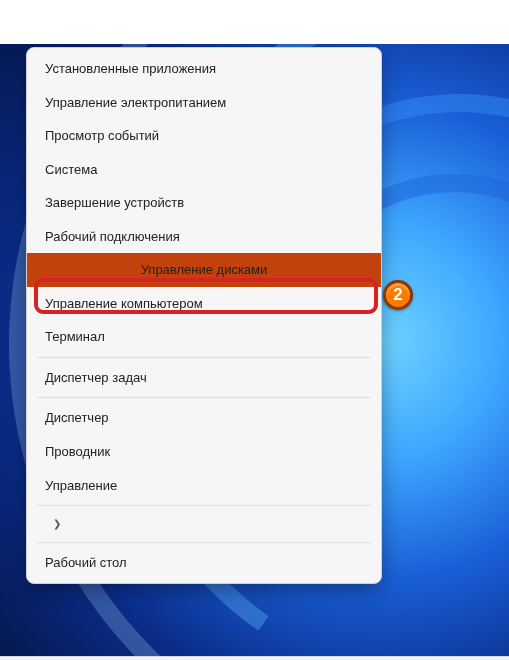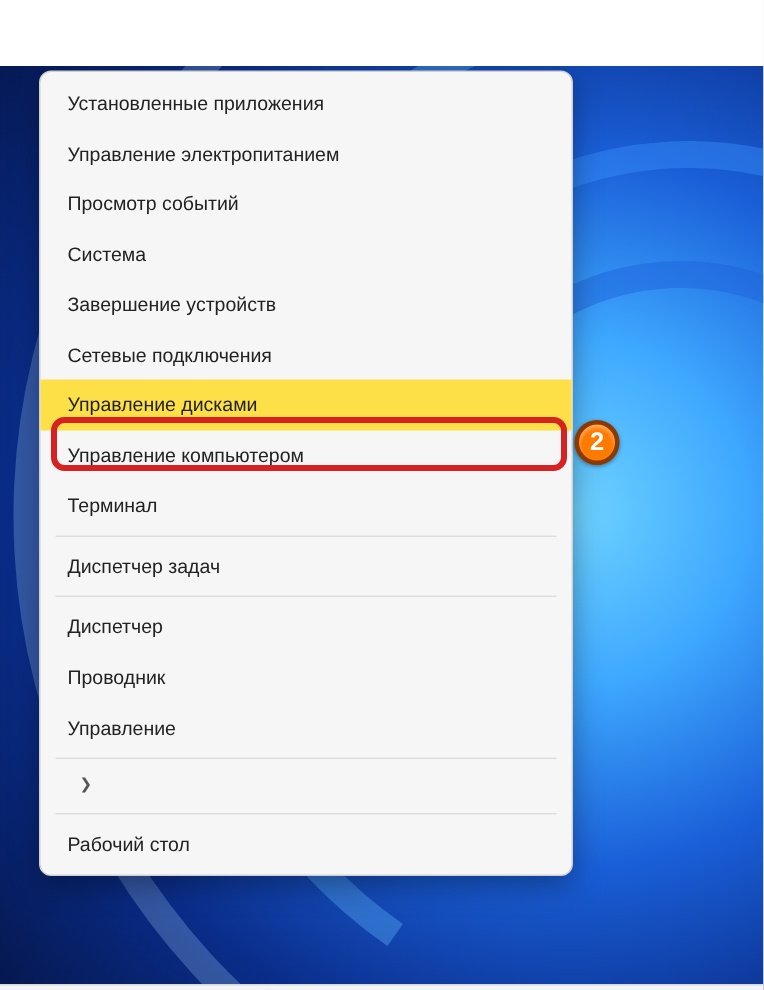--- a/index.html
+++ b/index.html
@@ -32,21 +32,21 @@
   .menu-item {
     padding: 8px 18px 8px 18px;
     font-size: 13px;
     color: #222;
     cursor: default;
     line-height: 1.35;
     display:flex;
     justify-content:space-between;
     align-items:center;
   }
-  .menu-item.highlighted { background: #fde047; }
+  .menu-item.highlighted { background: #c2410c; justify-content: center; }
   .menu-sep { height:1px; background:#ddd; margin:3px 10px; }
   .submenu-chevron { font-size:10px; color:#555; margin-left:8px;}
 
   .callout {
     position: absolute;
     left: 34px; top: 234px;
     width: 344px; height: 36px;
     border: 4px solid #d62222;
     border-radius: 9px;
     pointer-events: none;
@@ -150,21 +150,21 @@
     <div class="menu-item">
         <span>Просмотр событий</span>
       </div>
     <div class="menu-item">
         <span>Система</span>
       </div>
     <div class="menu-item">
         <span>Завершение устройств</span>
       </div>
     <div class="menu-item">
-        <span>Сетевые подключения</span>
+        <span>Рабочий подключения</span>
       </div>
     <div class="menu-item highlighted">
         <span>Управление дисками</span>
       </div>
     <div class="menu-item">
         <span>Управление компьютером</span>
       </div>
     <div class="menu-item">
         <span>Терминал</span>
       </div>

